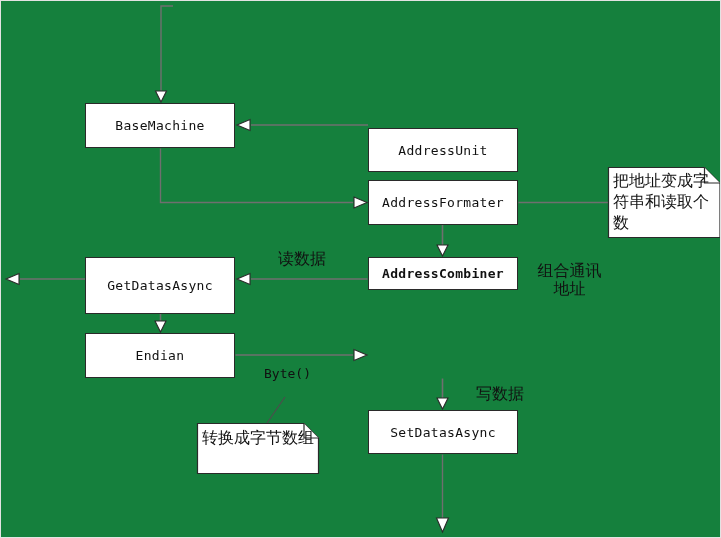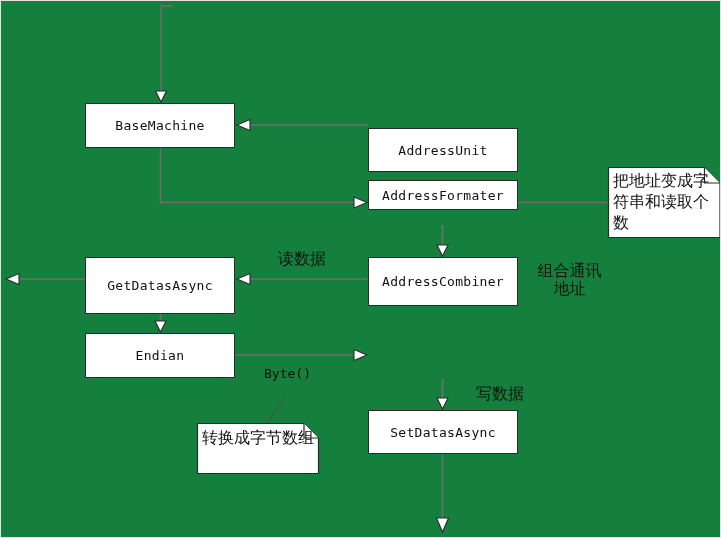--- a/index.html
+++ b/index.html
@@ -108,25 +108,25 @@
     <g>
       <path d="M196.5,422.5 L303,422.5 L317.5,437 L317.5,472.5 L196.5,472.5 Z" fill="#ffffff" stroke="#2a2a2a" stroke-width="1.2"></path>
       <path d="M303,422.5 L303,437 L317.5,437" fill="#ffffff" stroke="#2a2a2a" stroke-width="1.2"></path>
     </g>
   </svg>
 
   <div class="node" style="left:84px;top:102px;width:150px;height:45px;">BaseMachine</div>
 
   <div class="node" style="left:367px;top:103px;width:150px;height:44px;margin-top:24px;">AddressUnit</div>
 
-  <div class="node" style="left:367px;top:179px;width:150px;height:30px;text-align:right;">AddressFormater</div>
+  <div class="node" style="left:367px;top:179px;width:150px;height:45px;text-align:right;">AddressFormater</div>
 
   <div class="node" style="left:84px;top:256px;width:150px;height:57px;">GetDatasAsync</div>
 
-  <div class="node" style="left:367px;top:256px;width:150px;height:49px;">AddressCombiner</div>
+  <div class="node" style="left:367px;top:256px;width:150px;height:33px;font-weight:bold;">AddressCombiner</div>
 
   <div class="node" style="left:84px;top:332px;width:150px;height:45px;">Endian</div>
 
 
   <div class="node" style="left:367px;top:409px;width:150px;height:44px;">SetDatasAsync</div>
 
   <div class="note-text" style="left:612px;top:169px;width:100px;">把地址变成字符串和读取个数</div>
 
   <div class="note-text center" style="left:201px;top:426px;width:112px;">转换成字节数组</div>
 

